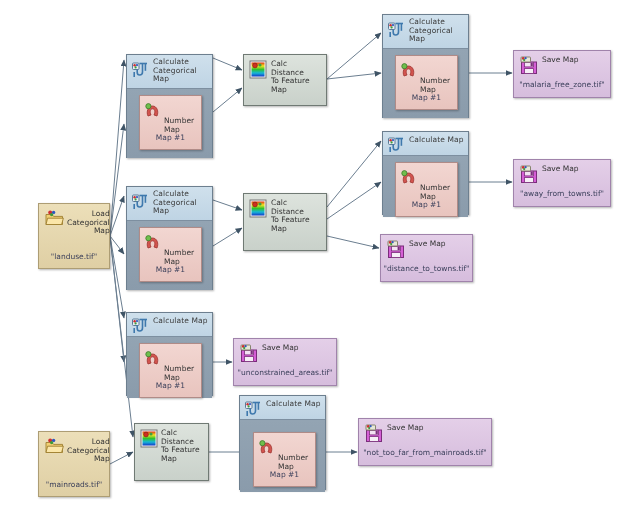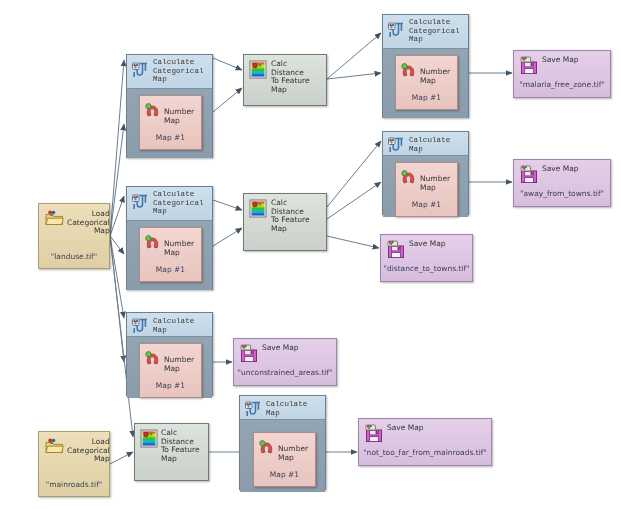--- a/index.html
+++ b/index.html
@@ -35,21 +35,20 @@
     border: 1px solid #6d7f8f;
     background: #8b9cab;
     box-shadow: 1px 1px 2px rgba(0,0,0,0.30);
   }
   .group-head {
     background: linear-gradient(180deg,#cfe0ec 0%, #bfd4e4 100%);
     border-bottom: 1px solid #7d8fa0;
     box-sizing: border-box;
     position: relative;
     padding: 3px 3px 20px 26px;
-    font-family: Liberation Mono, monospace;
   }
   .group-head .ttl {
     font-size: 7.5px;
     color: #3a3a3a;
     line-height: 8.6px;
     letter-spacing: .1px;
   }
   .group-body {
     position: relative;
     background: linear-gradient(180deg,#93a4b3 0%, #8a9bab 100%);
@@ -59,21 +58,21 @@
   
   .numbermap {
     position: absolute;
     border: 1px solid #b08b87;
     background: linear-gradient(180deg,#f2d6d1 0%, #e8c4be 100%);
     box-shadow: 1px 1px 2px rgba(0,0,0,0.28);
     box-sizing: border-box;
   }
   .numbermap .nm-title {
     position: absolute;
-    left: 24px; top: 12px;
+    left: 24px; top: 21px;
     font-size: 7.5px;
     color: #333;
     line-height: 8.6px;
   }
   .numbermap .nm-sub {
     position: absolute;
     left: 0; right: 0;
     bottom: 7px;
     text-align: center;
     font-size: 7.5px;

